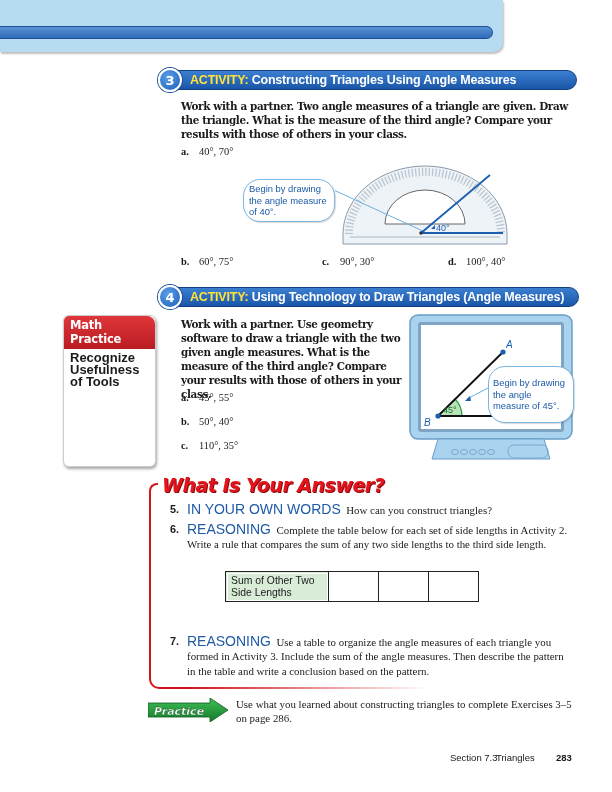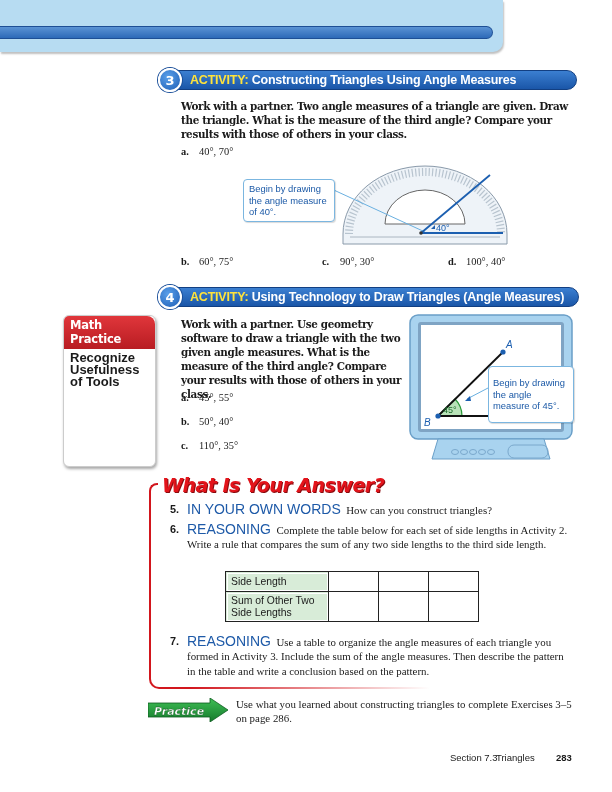--- a/index.html
+++ b/index.html
@@ -14,21 +14,21 @@
   .activity-banner { position: absolute; height: 20px; background: linear-gradient(#3b7fd1, #1a56a8); border-radius: 0 10px 10px 0; border: 1px solid #123f82; display: flex; align-items: center; }
   .activity-num { position: absolute; left: -6px; top: -3px; width: 24px; height: 24px; border-radius: 50%; background: radial-gradient(circle at 40% 35%, #5aa0ea, #1d5db5); border: 2px solid #fff; box-shadow: 0 0 0 1px #1a4f9a; color: #fff; font-family: "DejaVu Sans", sans-serif; font-weight: bold; font-size: 13px; display: flex; align-items: center; justify-content: center; }
   .activity-title { margin-left: 26px; font-family: "Liberation Sans", sans-serif; font-weight: bold; font-size: 12.5px; color: #ffffff; white-space: nowrap; letter-spacing: -0.2px; }
   .activity-title .kw { color: #ffe33b; }
 
   .para { position: absolute; font-size: 10.4px; line-height: 14px; font-weight: bold; color: #1a1a1a; font-family: "DejaVu Serif", serif; letter-spacing: -0.35px; }
   .item { position: absolute; font-size: 10.4px; font-family: "Liberation Serif", serif; white-space: nowrap; }
   .item .lbl { font-weight: bold; display: inline-block; width: 18px; }
 
   
-  .callout { position: absolute; background: #ffffff; border: 1px solid #7bb6e0; border-radius: 4px; padding: 3px 5px; font-family: "Liberation Sans", sans-serif; font-size: 9.4px; line-height: 11.5px; color: #1c5aa7; box-shadow: 1px 1px 1px rgba(0,0,0,0.15); }
+  .callout { position: absolute; background: #ffffff; border: 1px solid #7bb6e0; border-radius: 17px; padding: 3px 5px; font-family: "Liberation Sans", sans-serif; font-size: 9.4px; line-height: 11.5px; color: #1c5aa7; box-shadow: 1px 1px 1px rgba(0,0,0,0.15); }
 
   
   .mp-box { position: absolute; left: 63px; top: 315px; width: 93px; height: 152px; background: #fff; border-radius: 6px; box-shadow: 1px 2px 3px rgba(0,0,0,0.35); border: 1px solid #ccc; overflow: hidden; }
   .mp-head { background: linear-gradient(#e0363b, #b81c22); height: 33px; padding: 2px 6px; border-top-right-radius: 8px; }
   .mp-head span { display: block; color: #fff; font-family: "DejaVu Sans", sans-serif; font-weight: bold; font-size: 11.5px; line-height: 14px; letter-spacing: -0.2px; }
   .mp-sub { padding: 3px 6px 0; font-family: "Liberation Sans", sans-serif; font-weight: bold; font-size: 13px; line-height: 12px; color: #1a1a1a; }
   .mp-body { padding: 3px 6px; font-family: "Liberation Sans", sans-serif; font-size: 8.8px; line-height: 11px; color: #222; }
 
   
   .wiya-title { position: absolute; left: 162px; top: 474px; font-family: "DejaVu Sans", sans-serif; font-weight: bold; font-size: 19px; color: #e3141b; letter-spacing: -0.5px; font-style: italic; text-shadow: 1px 1px 0 #8a0a0e; }
@@ -164,26 +164,20 @@
   <span class="body"><span class="tag">IN YOUR OWN WORDS</span>&nbsp; <span>How can you construct triangles?</span></span>
 </div>
 
 <div class="q" style="top:522px;">
   <span class="num">6.</span>
   <span class="body"><span class="tag">REASONING</span>&nbsp; <span>Complete the table below for each set of side lengths in Activity 2. Write a rule that compares the sum of any two side lengths to the third side length.</span></span>
 </div>
 
 <table class="side">
   <tbody>
-      <tr>
-    <td class="hd">Side Length</td>
-    <td class="cell"></td>
-    <td class="cell"></td>
-    <td class="cell"></td>
-  </tr>
   <tr class="r2">
     <td class="hd">Sum of Other Two Side Lengths</td>
     <td class="cell"></td>
     <td class="cell"></td>
     <td class="cell"></td>
   </tr>
 </tbody>
   </table>
 
 <div class="q" style="top:634px;">

